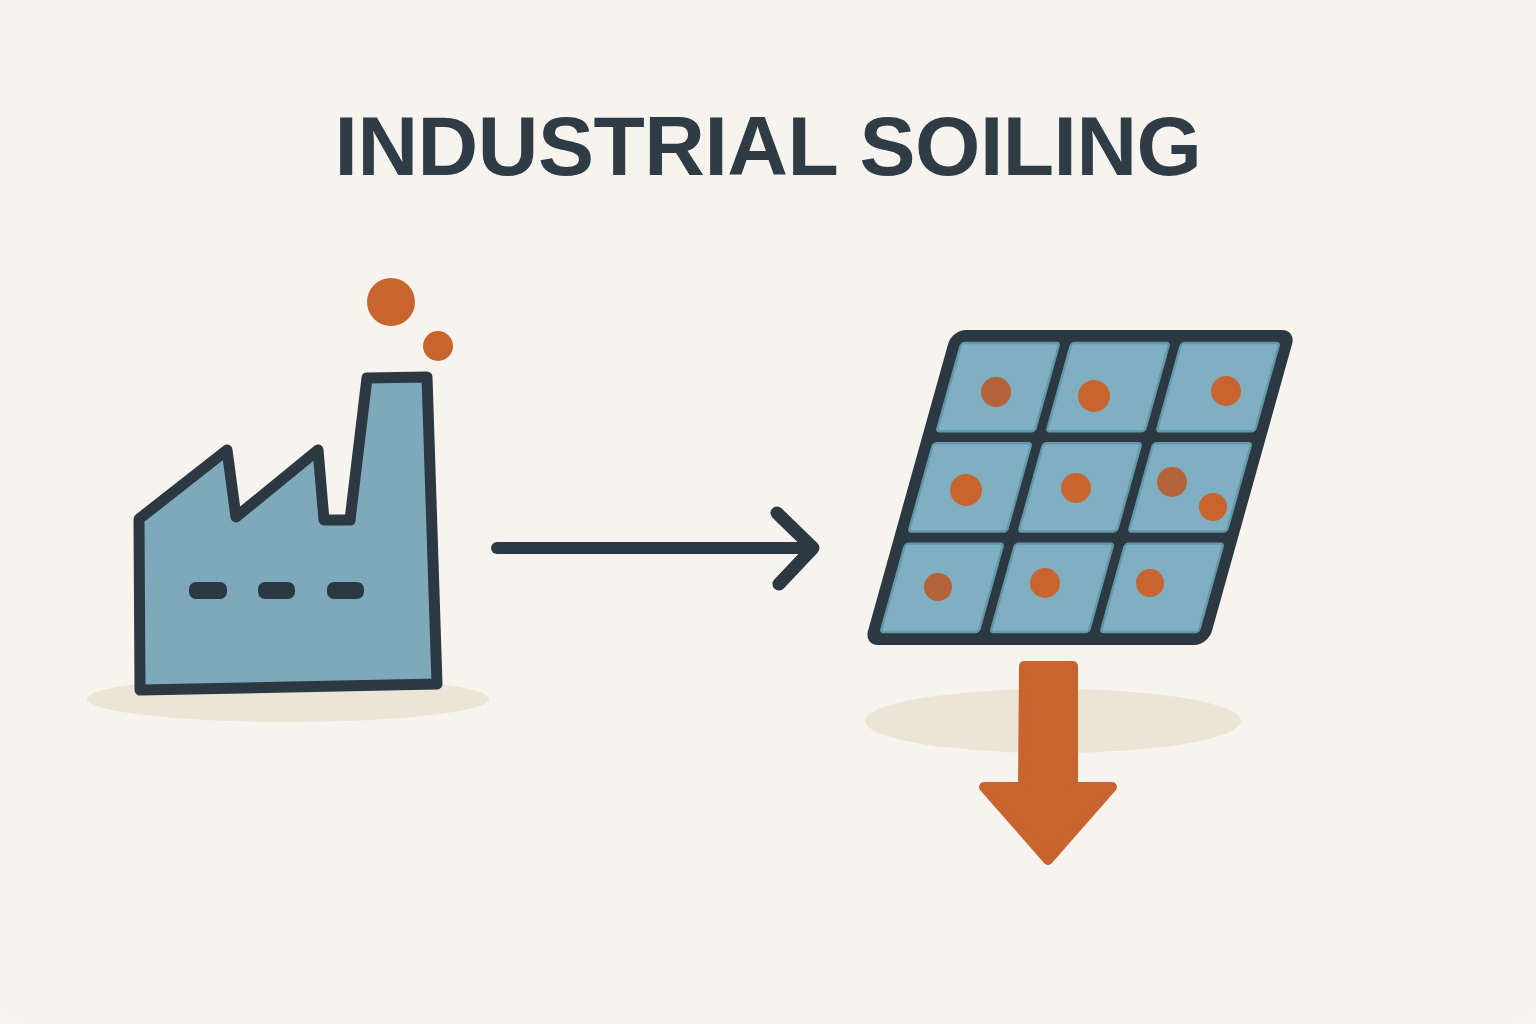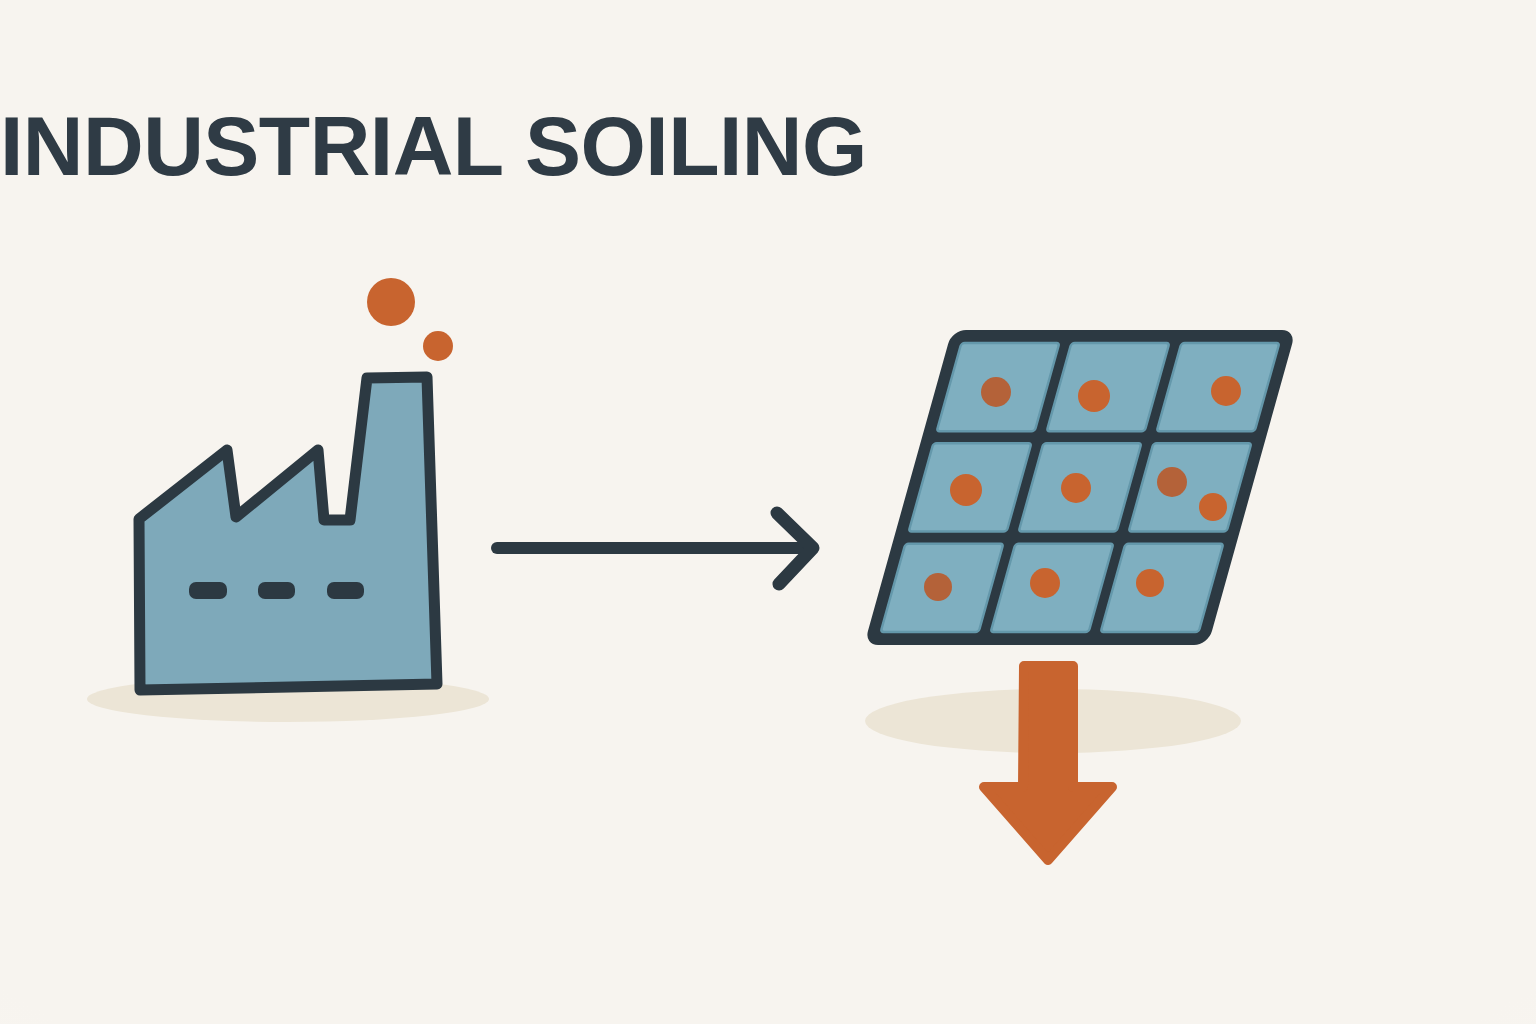--- a/index.html
+++ b/index.html
@@ -11,21 +11,21 @@
   .canvas {
     position: relative;
     width: 1536px; height: 1024px;
     overflow: hidden;
     background: radial-gradient(130% 130% at 50% 45%,
       var(--background) 55%, var(--background_edge) 100%);
   }
   .title {
     position: absolute;
     top: 104px; left: 0; width: 100%;
-    text-align: left;
+    text-align: center;
     font-weight: bold;
     font-size: 84px;
     line-height: 1;
     letter-spacing: -0.5px;
     color: var(--title_ink);
     white-space: nowrap;
   }
   svg.scene { position: absolute; left: 0; top: 0; width: 1536px; height: 1024px; }
   .shadow       { fill: var(--shadow_beige); }
   .factory-body { fill: var(--factory_blue); stroke: var(--ink); stroke-width: 11; stroke-linejoin: round; }

